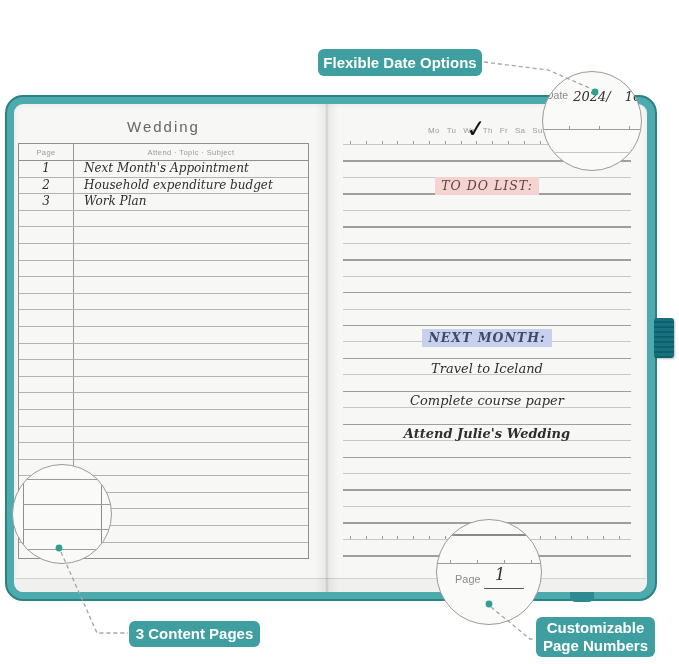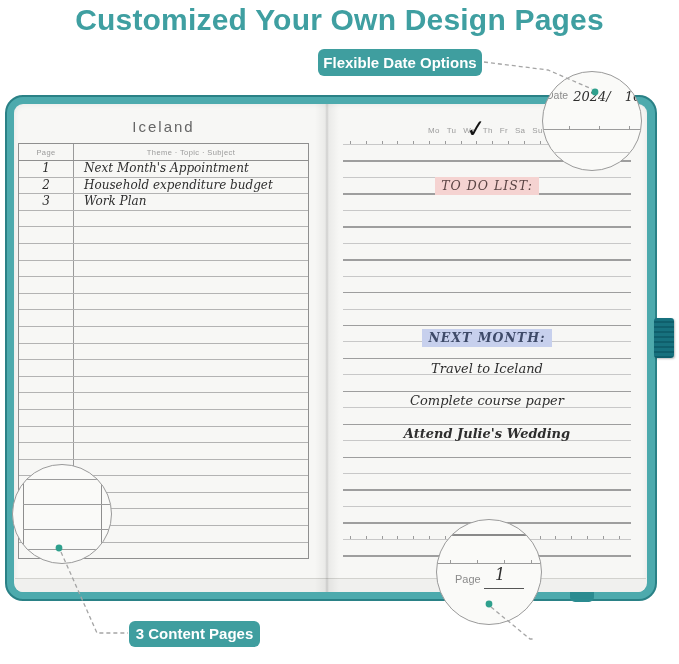--- a/index.html
+++ b/index.html
@@ -101,32 +101,31 @@
   .dateRow{position:absolute;left:3px;top:17px;width:130px;display:flex;align-items:flex-start;}
   .dateRow .print{font-size:10.5px;}
   .dateRow .hand{font-size:13px;}
   .svg-overlay{left:0;top:0;width:679px;height:664px;pointer-events:none;}
 </style>
 </head>
 <body>
 
 <div class="stage">
 
-  <div class="abs title">Customized Your Own Design Pages</div>
 
   <div class="abs cover"></div>
   <div class="abs pages"></div>
   <div class="abs page-bottom-edge"></div>
   <div class="abs spine"></div>
 
-  <div class="abs content-heading">Iceland</div>
+  <div class="abs content-heading">Wedding</div>
   <div class="abs ctable">
     <div class="thead">
       <div class="tc1h">Page</div>
-      <div class="tc2h">Theme · Topic · Subject</div>
+      <div class="tc2h">Attend · Topic · Subject</div>
     </div>
     <div class="trow first">
       <div class="tc1 hand">1</div>
       <div class="tc2 hand">Next Month's Appointment</div>
     </div>
     <div class="trow">
       <div class="tc1 hand">2</div>
       <div class="tc2 hand">Household expenditure budget</div>
     </div>
     <div class="trow">
@@ -347,14 +346,18 @@
     <path d="M 484 62 L 548 70 L 592 89" fill="none" stroke="#a5a5a5" stroke-width="1.3" stroke-dasharray="4 3"></path>
     <circle cx="595" cy="92" r="3.4" fill="#2fa08d"></circle>
     <path d="M 61 552 L 97 633 L 128 633" fill="none" stroke="#a5a5a5" stroke-width="1.3" stroke-dasharray="4 3"></path>
     <circle cx="59" cy="548" r="3.4" fill="#2fa08d"></circle>
     <path d="M 491 607 L 530 639 L 535 639" fill="none" stroke="#a5a5a5" stroke-width="1.3" stroke-dasharray="4 3"></path>
     <circle cx="489" cy="604" r="3.4" fill="#2fa08d"></circle>
   </svg>
 
   <div class="abs badge badge-flex">Flexible Date Options</div>
   <div class="abs badge badge-content">3 Content Pages</div>
+  <div class="abs badge badge-custom">
+    <div>Customizable</div>
+    <div>Page Numbers</div>
+  </div>
 
 </div>
 
 </body></html>

